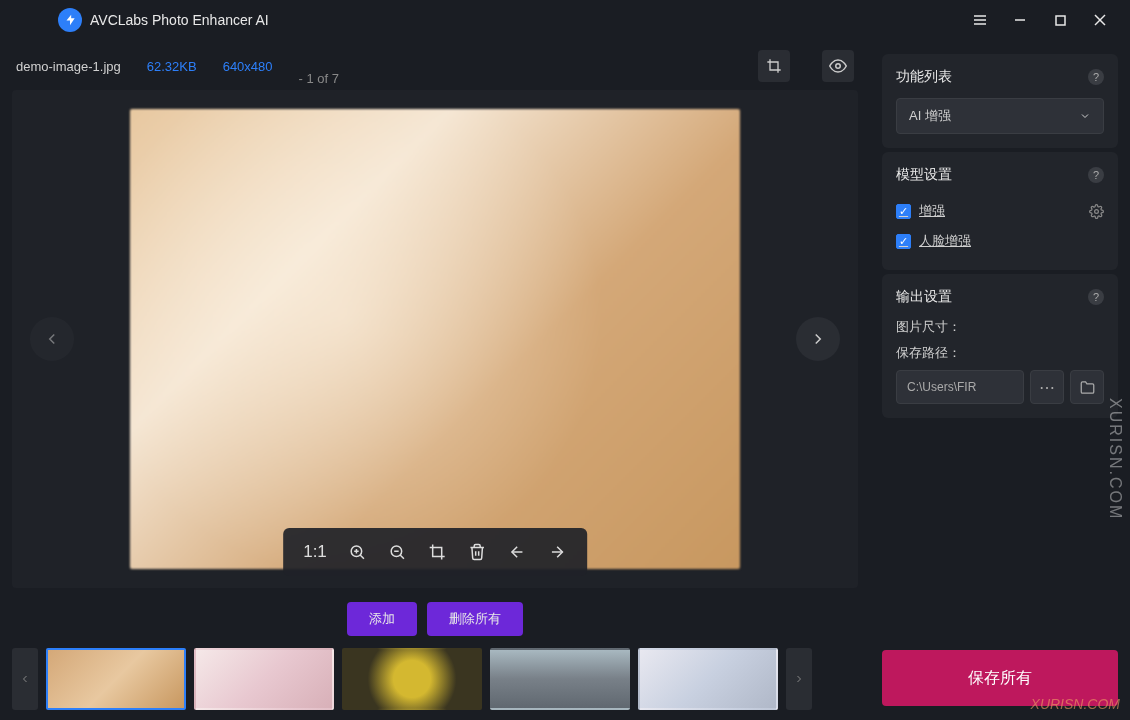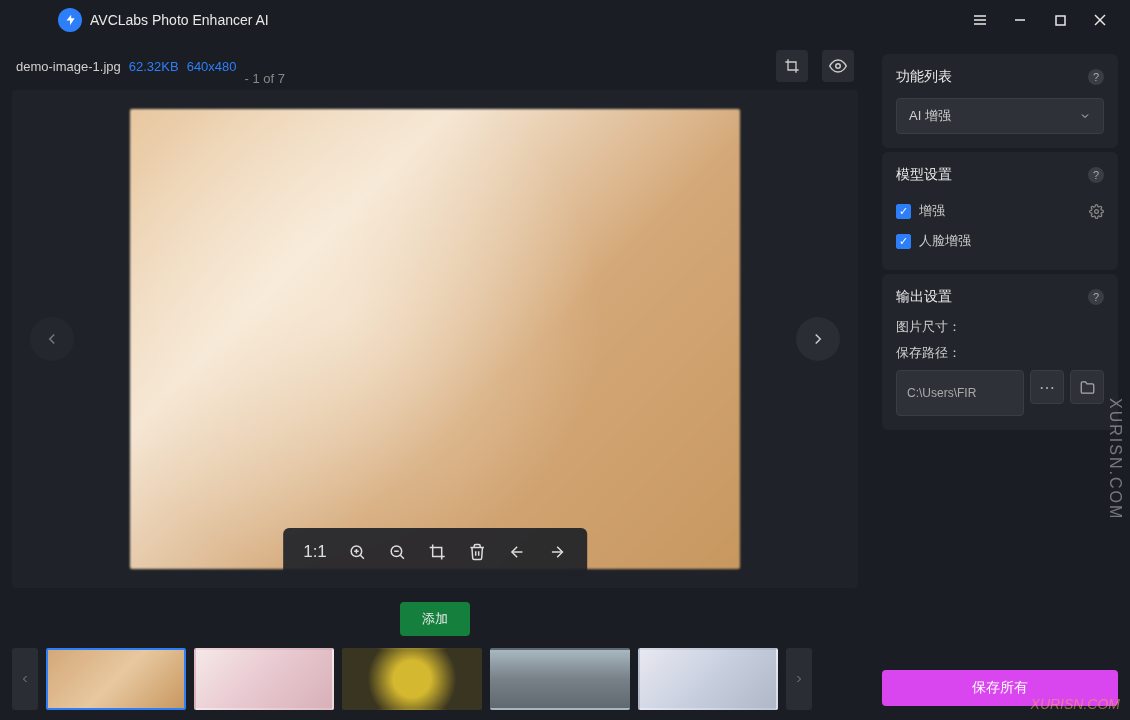--- a/index.html
+++ b/index.html
@@ -12,21 +12,21 @@
 .titlebar .title { font-size: 14px; color: #e8e8e8; font-weight: 500; }
 .titlebar .spacer { flex: 1; }
 .titlebar .winbtn { width: 40px; height: 30px; display: flex; align-items: center; justify-content: center; color: #e8e8e8; cursor: pointer; }
 
 
 .layout { flex: 1; display: flex; overflow: hidden; }
 .left { flex: 1; display: flex; flex-direction: column; padding: 10px 12px; overflow: hidden; }
 .right { width: 260px; background: #1a1d23; padding: 14px 12px; display: flex; flex-direction: column; gap: 4px; overflow-y: auto; }
 
 
-.fileinfo { height: 32px; display: flex; align-items: center; gap: 8px; font-size: 13px; padding: 0 4px; }
+.fileinfo { height: 32px; display: flex; align-items: center; gap: 26px; font-size: 13px; padding: 0 4px; }
 .fileinfo .fname { color: #d0d0d0; }
 .fileinfo .fsize { color: #2d7ff9; }
 .fileinfo .fdim { color: #2d7ff9; }
 .fileinfo .fidx { color: #888; margin-top: 24px; }
 .fileinfo .spacer { flex: 1; }
 .fileinfo .iconbtn { width: 32px; height: 32px; background: #2a2d33; border-radius: 4px; display: flex; align-items: center; justify-content: center; color: #ccc; cursor: pointer; margin-left: 6px; }
 
 
 .preview-wrap { flex: 1; position: relative; background: #1f2228; border-radius: 4px; margin-top: 8px; display: flex; align-items: center; justify-content: center; overflow: hidden; }
 .nav-arrow { position: absolute; width: 44px; height: 44px; border-radius: 50%; background: #2a2d33; display: flex; align-items: center; justify-content: center; color: #ccc; cursor: pointer; }
@@ -35,52 +35,52 @@
 .preview-img { width: 610px; height: 460px; background: linear-gradient(135deg, #e8c8a0 0%, #f5e6d3 30%, #d4a878 60%, #c89860 100%); filter: blur(1px); border-radius: 2px; position: relative; }
 .preview-img::after { content:''; position:absolute; inset:0; background: radial-gradient(circle at 35% 45%, rgba(255,245,230,0.5), transparent 55%); }
 
 
 .float-toolbar { position: absolute; bottom: 12px; left: 50%; transform: translateX(-50%); background: rgba(32,34,40,0.92); border-radius: 6px; display: flex; align-items: center; gap: 8px; padding: 8px 14px; }
 .float-toolbar .tb-item { width: 32px; height: 32px; display: flex; align-items: center; justify-content: center; color: #ddd; cursor: pointer; border-radius: 4px; }
 .float-toolbar .tb-text { font-size: 17px; color: #ddd; padding: 0 6px; }
 
 
 .actions-row { display: flex; justify-content: center; gap: 10px; margin-top: 14px; }
-.btn { background: #15803d; color: #e8e8e8; border: none; padding: 8px 22px; border-radius: 4px; font-size: 13px; cursor: pointer; }
+.btn { background: #6d28d9; color: #e8e8e8; border: none; padding: 8px 22px; border-radius: 4px; font-size: 13px; cursor: pointer; }
 
 .thumbs-row { display: flex; align-items: center; gap: 8px; margin-top: 12px; }
 .thumb-nav { width: 26px; height: 62px; background: #2a2d33; display: flex; align-items: center; justify-content: center; color: #888; cursor: pointer; border-radius: 3px; }
 .thumb { width: 140px; height: 62px; background: #333; border-radius: 2px; cursor: pointer; border: 2px solid transparent; background-size: cover; background-position: center; }
 .thumb.selected { border-color: #2d7ff9; }
 .thumb.t1 { background: linear-gradient(135deg,#d4a878,#e8c8a0,#c89860); }
 .thumb.t2 { background: linear-gradient(135deg,#f5e8e8,#e8c8d0,#d8b0b8); }
 .thumb.t3 { background: radial-gradient(circle at 50% 50%, #d4b830 25%, #3a3520 60%); }
 .thumb.t4 { background: linear-gradient(180deg,#a8b8c0,#788088,#606870); }
 .thumb.t5 { background: linear-gradient(135deg,#e8e8f0,#c8d0e0,#b0b8c8); }
 
 
 .panel { background: #22252b; border-radius: 6px; padding: 14px 14px; }
 .panel-head { display: flex; align-items: center; justify-content: space-between; margin-bottom: 12px; }
 .panel-title { font-size: 14px; color: #e8e8e8; }
 .help-icon { width: 16px; height: 16px; border-radius: 50%; background: #3a3d43; color: #aaa; display: flex; align-items: center; justify-content: center; font-size: 11px; cursor: pointer; }
 
 .select { background: #2e3138; border: 1px solid #3a3d43; border-radius: 4px; height: 36px; display: flex; align-items: center; justify-content: space-between; padding: 0 12px; font-size: 13px; color: #d0d0d0; cursor: pointer; margin-top: 8px; }
 
-.check-row { display: flex; align-items: center; gap: 8px; padding: 6px 0; font-size: 13px; color: #d0d0d0; }
+.check-row { display: flex; align-items: center; gap: 8px; padding: 6px 0; font-size: 13px; color: #d0d0d0; text-decoration: underline; }
 .check-row .spacer { flex: 1; }
 .checkbox { width: 15px; height: 15px; border: 1px solid #666; border-radius: 2px; display: flex; align-items: center; justify-content: center; cursor: pointer; }
 .checkbox.checked { background: #2d7ff9; border-color: #2d7ff9; }
 .checkbox.checked::after { content: '✓'; color: white; font-size: 11px; line-height: 1; }
 
 .field-label { font-size: 13px; color: #d0d0d0; margin-bottom: 8px; margin-top: 12px; }
 .path-row { display: flex; gap: 6px; }
-.path-input { flex: 1; background: #2e3138; border: 1px solid #3a3d43; border-radius: 4px; height: 46px; display: flex; align-items: center; padding: 0 10px; font-size: 12px; color: #aaa; overflow: hidden; white-space: nowrap; }
+.path-input { flex: 1; background: #2e3138; border: 1px solid #3a3d43; border-radius: 4px; height: 34px; display: flex; align-items: center; padding: 0 10px; font-size: 12px; color: #aaa; overflow: hidden; white-space: nowrap; }
 .path-btn { width: 34px; height: 34px; background: #2e3138; border: 1px solid #3a3d43; border-radius: 4px; display: flex; align-items: center; justify-content: center; color: #aaa; cursor: pointer; }
 
-.save-btn { background: #d946ef; color: white; border: none; border-radius: 4px; height: 36px; font-size: 14px; cursor: pointer; margin-top: auto; }
+.save-btn { background: #be185d; color: white; border: none; border-radius: 4px; height: 56px; font-size: 16px; cursor: pointer; margin-top: auto; }
 
 .watermark { position: absolute; right: 6px; bottom: 200px; writing-mode: vertical-rl; color: rgba(255,255,255,0.4); font-size: 16px; letter-spacing: 2px; pointer-events: none; }
 .watermark2 { position: absolute; right: 10px; bottom: 8px; color: rgba(240,160,100,0.6); font-size: 14px; font-style: italic; pointer-events: none; }
 
 svg { display: block; }
 </style>
 </head>
 <body>
 
 <div class="titlebar">
@@ -193,20 +193,21 @@
           <svg width="18" height="18" viewBox="0 0 24 24" fill="none" stroke="currentColor" stroke-width="2">
               <line x1="5" y1="12" x2="19" y2="12"></line>
               <polyline points="12 5 19 12 12 19"></polyline>
             </svg>
         </span>
       </div>
     </div>
 
     <div class="actions-row">
       <button class="btn">添加</button>
+      <button class="btn">删除所有</button>
     </div>
 
     <div class="thumbs-row">
       <div class="thumb-nav">
         <svg width="12" height="12" viewBox="0 0 24 24" fill="none" stroke="currentColor" stroke-width="2">
             <polyline points="15 18 9 12 15 6"></polyline>
           </svg>
       </div>
       <div class="thumb t1 selected"></div>
       <div class="thumb t2"></div>

